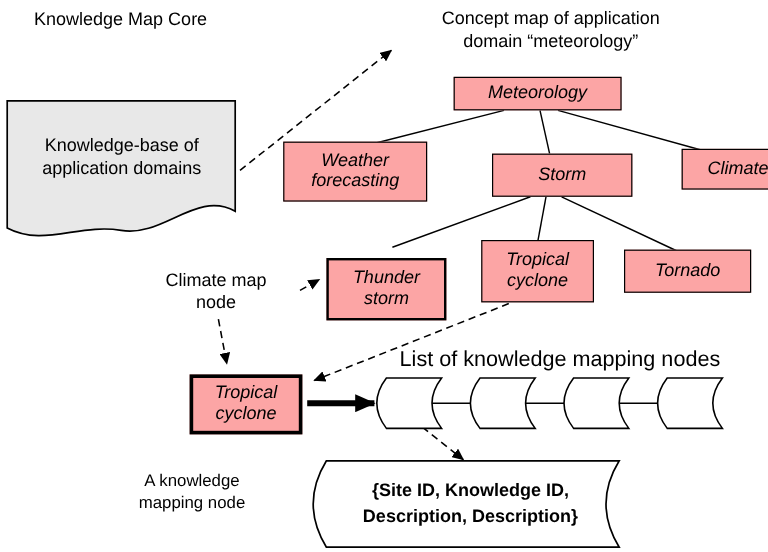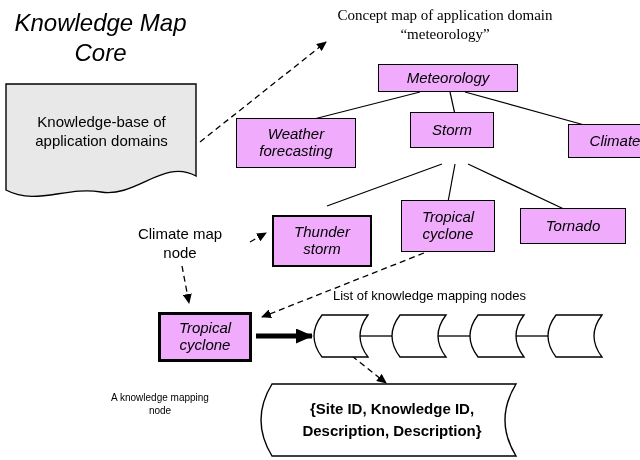--- a/index.html
+++ b/index.html
@@ -3,27 +3,27 @@
 <meta charset="utf-8">
 <style>
   html,body{margin:0;padding:0;}
   body{
     width:640px;height:460px;position:relative;background:#ffffff;
     font-family:"Liberation Sans", sans-serif;color:#000;overflow:hidden;
   }
   #diagram-svg{position:absolute;left:0;top:0;width:640px;height:460px;}
   .lbl{position:absolute;text-align:center;font-size:15px;line-height:1.28;}
   .node{
-    position:absolute;box-sizing:border-box;border:1.5px solid #000;background:#f0abfc;
+    position:absolute;box-sizing:border-box;border:1.5px solid #000;background:#fca5a5;
     display:flex;align-items:center;justify-content:center;
     font-style:italic;font-size:15px;line-height:1.12;text-align:center;
   }
   .node-strong{border-width:2.5px;margin-top:11px;}
   .node-selected{border-width:3px;}
-  .title{font-size:24px;line-height:1.25;font-style:italic;}
+  .title{font-size:15px;line-height:1.25;}
   .bold{font-weight:bold;}
 </style>
 </head>
 <body>
 
 <svg id="diagram-svg" viewBox="0 0 640 460" aria-hidden="true">
   <defs>
     <marker id="arr" markerUnits="userSpaceOnUse" markerWidth="10" markerHeight="9" refX="9" refY="4.5" orient="auto">
       <path d="M0,0 L10,4.5 L0,9 Z" fill="#000"></path>
     </marker>
@@ -65,37 +65,37 @@
     <line x1="516" y1="336" x2="548" y2="336"></line>
   </g>
 
   <path d="M272,384 H516 Q494,420 516,456 H272 Q250,420 272,384 Z" fill="#fff" stroke="#000" stroke-width="1.4"></path>
 </svg>
 
 <div class="lbl title" style="left:8px;top:8px;width:185px;">Knowledge Map Core</div>
 
 <div class="lbl" style="left:14px;top:112px;width:175px;">Knowledge-base of application domains</div>
 
-<div class="lbl" style="left:330px;top:6px;width:230px;font-family:Liberation Serif, serif;">Concept map of application domain “meteorology”</div>
+<div class="lbl" style="left:344px;top:6px;width:230px;">Concept map of application domain “meteorology”</div>
 
 <div class="node" style="left:378px;top:64px;width:140px;height:28px;">Meteorology</div>
 
 <div class="node" style="left:236px;top:118px;width:120px;height:50px;font-style:italic;">Weather forecasting</div>
 
-<div class="node" style="left:410px;top:112px;width:84px;height:36px;">Storm</div>
+<div class="node" style="left:410px;top:128px;width:117px;height:36px;">Storm</div>
 
 <div class="node" style="left:568px;top:124px;width:94px;height:34px;font-style:italic;">Climate</div>
 
 <div class="node node-strong" style="left:272px;top:204px;width:100px;height:52px;">Thunder storm</div>
 
 <div class="node" style="left:401px;top:200px;width:94px;height:52px;">Tropical cyclone</div>
 
 <div class="node" style="left:520px;top:208px;width:106px;height:36px;">Tornado</div>
 
 <div class="lbl" style="left:130px;top:224px;width:100px;">Climate map node</div>
 
 <div class="node node-selected" style="left:158px;top:312px;width:94px;height:50px;">Tropical cyclone</div>
 
-<div class="lbl" style="left:333px;top:288px;width:300px;font-size:13px;text-align:left;">List of knowledge mapping nodes</div>
+<div class="lbl" style="left:333px;top:288px;width:300px;font-size:18px;text-align:left;">List of knowledge mapping nodes</div>
 
-<div class="lbl" style="left:100px;top:392px;width:120px;font-size:10px;">A knowledge mapping node</div>
+<div class="lbl" style="left:100px;top:392px;width:120px;font-size:14px;">A knowledge mapping node</div>
 
 <div class="lbl bold" style="left:284px;top:398px;width:216px;line-height:1.45;">{Site ID, Knowledge ID, Description, Description}</div>
 
 </body></html>

